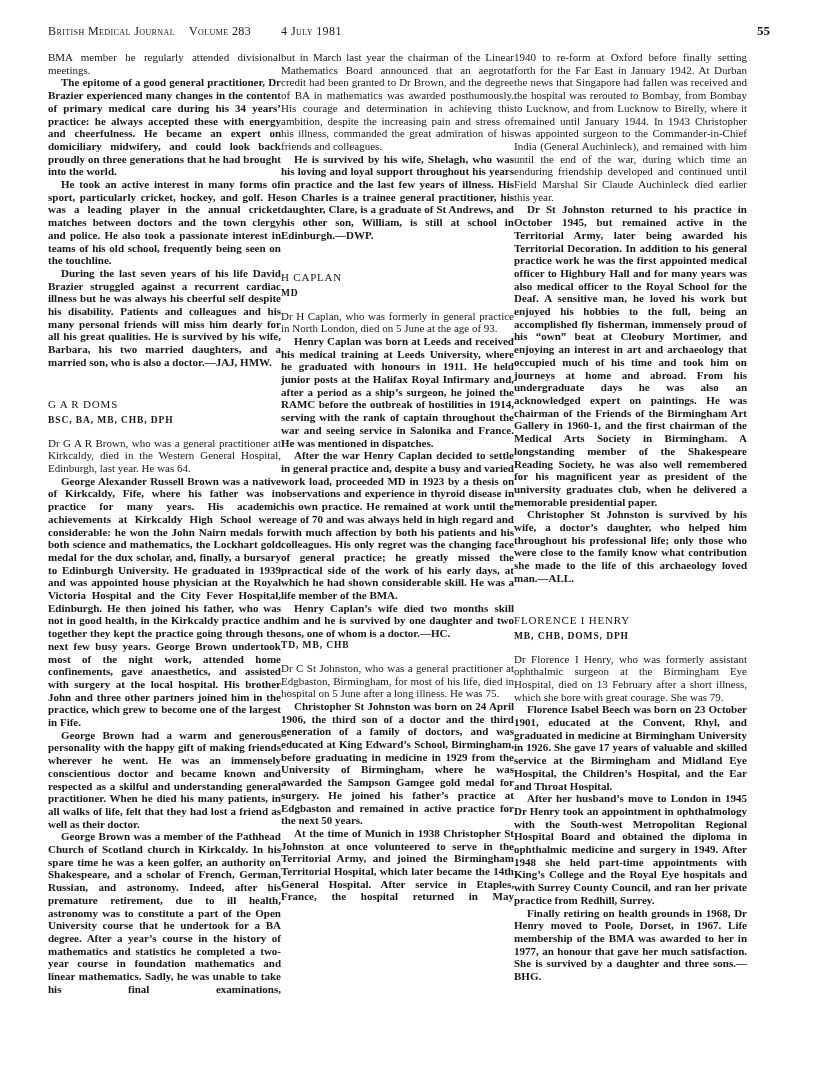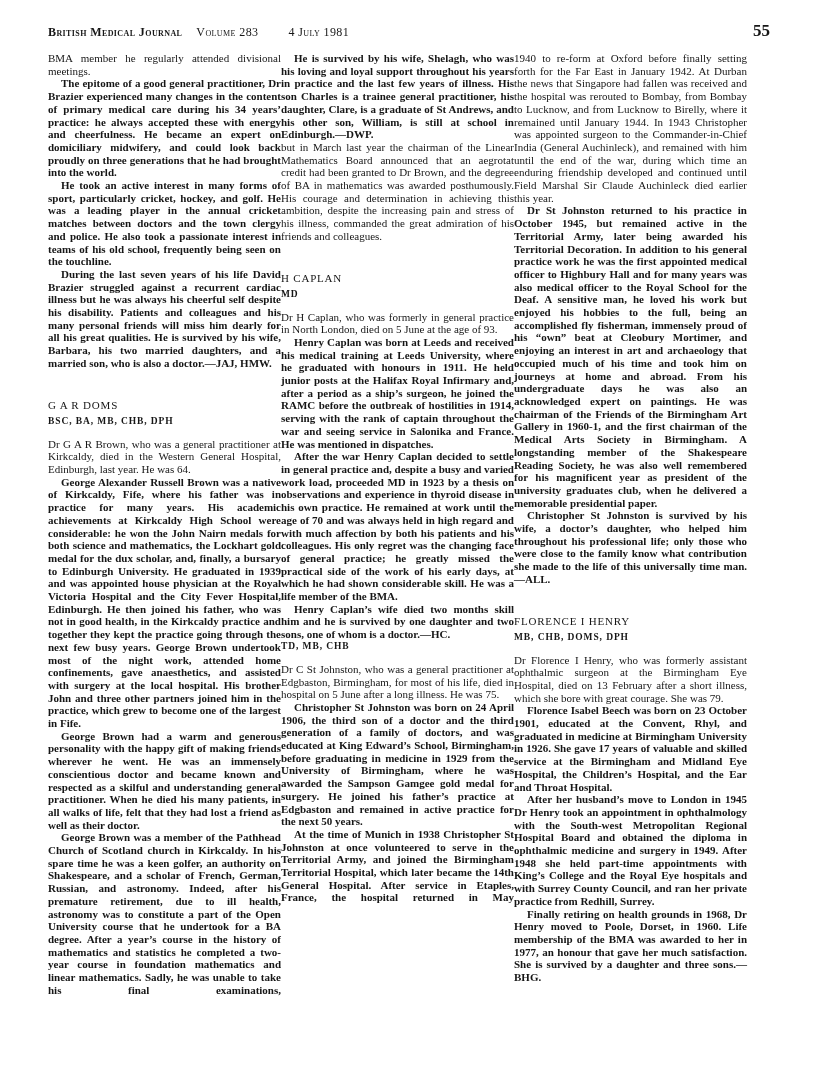--- a/index.html
+++ b/index.html
@@ -9,24 +9,24 @@
     font-family:"Liberation Serif", serif;
     overflow:hidden;
   }
   .page { padding:24px 46px 0 48px; box-sizing:border-box; width:816px; height:1092px; }
 
   
   .running-head {
     display:flex; align-items:baseline;
     font-size:12px; line-height:14px; white-space:nowrap;
   }
-  .running-head .journal { font-variant:small-caps; letter-spacing:.4px;font-weight:bold; }
+  .running-head .journal { font-variant:small-caps; letter-spacing:.4px; }
   .running-head .volume  { font-variant:small-caps; letter-spacing:.4px; margin-left:14px; }
   .running-head .issue-date { font-variant:small-caps; letter-spacing:.4px; margin-left:30px; }
-  .running-head .page-number { margin-left:auto; font-weight:bold; font-size:17px; }
+  .running-head .page-number { margin-left:auto; font-weight:bold; font-size:13px; }
 
   
   .columns { display:flex; gap:0; margin-top:13px; }
   .column { width:233px; flex:0 0 233px; }
 
   .para {
     margin:0;
     font-size:11px; line-height:12.7px;
     text-align:justify;
     hyphens:auto;
@@ -62,39 +62,39 @@
         <p class="para indent">He took an active interest in many forms of sport, particularly cricket, hockey, and golf. He was a leading player in the annual cricket matches between doctors and the town clergy and police. He also took a passionate interest in teams of his old school, frequently being seen on the touchline.</p>
         <p class="para indent">During the last seven years of his life David Brazier struggled against a recurrent cardiac illness but he was always his cheerful self despite his disability. Patients and colleagues and his many personal friends will miss him dearly for all his great qualities. He is survived by his wife, Barbara, his two married daughters, and a married son, who is also a doctor.—JAJ, HMW.</p>
         <h2 class="obit-heading">G A R DOMS</h2>
         <h3 class="obit-quals">BSC, BA, MB, CHB, DPH</h3>
         <p class="para">Dr G A R Brown, who was a general practitioner at Kirkcaldy, died in the Western General Hospital, Edinburgh, last year. He was 64.</p>
         <p class="para indent">George Alexander Russell Brown was a native of Kirkcaldy, Fife, where his father was in practice for many years. His academic achievements at Kirkcaldy High School were considerable: he won the John Nairn medals for both science and mathematics, the Lockhart gold medal for the dux scholar, and, finally, a bursary to Edinburgh University. He graduated in 1939 and was appointed house physician at the Royal Victoria Hospital and the City Fever Hospital, Edinburgh. He then joined his father, who was not in good health, in the Kirkcaldy practice and together they kept the practice going through the next few busy years. George Brown undertook most of the night work, attended home confinements, gave anaesthetics, and assisted with surgery at the local hospital. His brother John and three other partners joined him in the practice, which grew to become one of the largest in Fife.</p>
         <p class="para indent">George Brown had a warm and generous personality with the happy gift of making friends wherever he went. He was an immensely conscientious doctor and became known and respected as a skilful and understanding general practitioner. When he died his many patients, in all walks of life, felt that they had lost a friend as well as their doctor.</p>
         <p class="para indent runover">George Brown was a member of the Pathhead Church of Scotland church in Kirkcaldy. In his spare time he was a keen golfer, an authority on Shakespeare, and a scholar of French, German, Russian, and astronomy. Indeed, after his premature retirement, due to ill health, astronomy was to constitute a part of the Open University course that he undertook for a BA degree. After a year’s course in the history of mathematics and statistics he completed a two-year course in foundation mathematics and linear mathematics. Sadly, he was unable to take his final examinations,</p>
       </div>
       <div class="column">
+        <p class="para">but in March last year the chairman of the Linear Mathematics Board announced that an aegrotat credit had been granted to Dr Brown, and the degree of BA in mathematics was awarded posthumously. His courage and determination in achieving this ambition, despite the increasing pain and stress of his illness, commanded the great admiration of his friends and colleagues.</p>
         <p class="para indent">He is survived by his wife, Shelagh, who was his loving and loyal support throughout his years in practice and the last few years of illness. His son Charles is a trainee general practitioner, his daughter, Clare, is a graduate of St Andrews, and his other son, William, is still at school in Edinburgh.—DWP.</p>
-        <p class="para">but in March last year the chairman of the Linear Mathematics Board announced that an aegrotat credit had been granted to Dr Brown, and the degree of BA in mathematics was awarded posthumously. His courage and determination in achieving this ambition, despite the increasing pain and stress of his illness, commanded the great admiration of his friends and colleagues.</p>
         <h2 class="obit-heading">H CAPLAN</h2>
         <h3 class="obit-quals">MD</h3>
         <p class="para">Dr H Caplan, who was formerly in general practice in North London, died on 5 June at the age of 93.</p>
         <p class="para indent">Henry Caplan was born at Leeds and received his medical training at Leeds University, where he graduated with honours in 1911. He held junior posts at the Halifax Royal Infirmary and, after a period as a ship’s surgeon, he joined the RAMC before the outbreak of hostilities in 1914, serving with the rank of captain throughout the war and seeing service in Salonika and France. He was mentioned in dispatches.</p>
         <p class="para indent">After the war Henry Caplan decided to settle in general practice and, despite a busy and varied work load, proceeded MD in 1923 by a thesis on observations and experience in thyroid disease in his own practice. He remained at work until the age of 70 and was always held in high regard and with much affection by both his patients and his colleagues. His only regret was the changing face of general practice; he greatly missed the practical side of the work of his early days, at which he had shown considerable skill. He was a life member of the BMA.</p>
         <p class="para indent">Henry Caplan’s wife died two months skill him and he is survived by one daughter and two sons, one of whom is a doctor.—HC.</p>
         <h3 class="obit-quals">TD, MB, CHB</h3>
         <p class="para">Dr C St Johnston, who was a general practitioner at Edgbaston, Birmingham, for most of his life, died in hospital on 5 June after a long illness. He was 75.</p>
         <p class="para indent">Christopher St Johnston was born on 24 April 1906, the third son of a doctor and the third generation of a family of doctors, and was educated at King Edward’s School, Birmingham, before graduating in medicine in 1929 from the University of Birmingham, where he was awarded the Sampson Gamgee gold medal for surgery. He joined his father’s practice at Edgbaston and remained in active practice for the next 50 years.</p>
         <p class="para indent runover">At the time of Munich in 1938 Christopher St Johnston at once volunteered to serve in the Territorial Army, and joined the Birmingham Territorial Hospital, which later became the 14th General Hospital. After service in Etaples, France, the hospital returned in May</p>
       </div>
       <div class="column">
         <p class="para">1940 to re-form at Oxford before finally setting forth for the Far East in January 1942. At Durban the news that Singapore had fallen was received and the hospital was rerouted to Bombay, from Bombay to Lucknow, and from Lucknow to Birelly, where it remained until January 1944. In 1943 Christopher was appointed surgeon to the Commander-in-Chief India (General Auchinleck), and remained with him until the end of the war, during which time an enduring friendship developed and continued until Field Marshal Sir Claude Auchinleck died earlier this year.</p>
         <p class="para indent">Dr St Johnston returned to his practice in October 1945, but remained active in the Territorial Army, later being awarded his Territorial Decoration. In addition to his general practice work he was the first appointed medical officer to Highbury Hall and for many years was also medical officer to the Royal School for the Deaf. A sensitive man, he loved his work but enjoyed his hobbies to the full, being an accomplished fly fisherman, immensely proud of his “own” beat at Cleobury Mortimer, and enjoying an interest in art and archaeology that occupied much of his time and took him on journeys at home and abroad. From his undergraduate days he was also an acknowledged expert on paintings. He was chairman of the Friends of the Birmingham Art Gallery in 1960-1, and the first chairman of the Medical Arts Society in Birmingham. A longstanding member of the Shakespeare Reading Society, he was also well remembered for his magnificent year as president of the university graduates club, when he delivered a memorable presidential paper.</p>
-        <p class="para indent">Christopher St Johnston is survived by his wife, a doctor’s daughter, who helped him throughout his professional life; only those who were close to the family know what contribution she made to the life of this universally time man.—ALL.</p>
+        <p class="para indent">Christopher St Johnston is survived by his wife, a doctor’s daughter, who helped him throughout his professional life; only those who were close to the family know what contribution she made to the life of this archaeology loved man.—ALL.</p>
         <h2 class="obit-heading">FLORENCE I HENRY</h2>
         <h3 class="obit-quals">MB, CHB, DOMS, DPH</h3>
         <p class="para">Dr Florence I Henry, who was formerly assistant ophthalmic surgeon at the Birmingham Eye Hospital, died on 13 February after a short illness, which she bore with great courage. She was 79.</p>
         <p class="para indent">Florence Isabel Beech was born on 23 October 1901, educated at the Convent, Rhyl, and graduated in medicine at Birmingham University in 1926. She gave 17 years of valuable and skilled service at the Birmingham and Midland Eye Hospital, the Children’s Hospital, and the Ear and Throat Hospital.</p>
         <p class="para indent">After her husband’s move to London in 1945 Dr Henry took an appointment in ophthalmology with the South-west Metropolitan Regional Hospital Board and obtained the diploma in ophthalmic medicine and surgery in 1949. After 1948 she held part-time appointments with King’s College and the Royal Eye hospitals and with Surrey County Council, and ran her private practice from Redhill, Surrey.</p>
-        <p class="para indent">Finally retiring on health grounds in 1968, Dr Henry moved to Poole, Dorset, in 1960. Life membership of the BMA was awarded to her in 1977, an honour that gave her much satisfaction. She is survived by a daughter and three sons.—BHG.</p>
+        <p class="para indent">Finally retiring on health grounds in 1968, Dr Henry moved to Poole, Dorset, in 1967. Life membership of the BMA was awarded to her in 1977, an honour that gave her much satisfaction. She is survived by a daughter and three sons.—BHG.</p>
       </div>
     </div>
 
 </div>
 
 </body></html>

